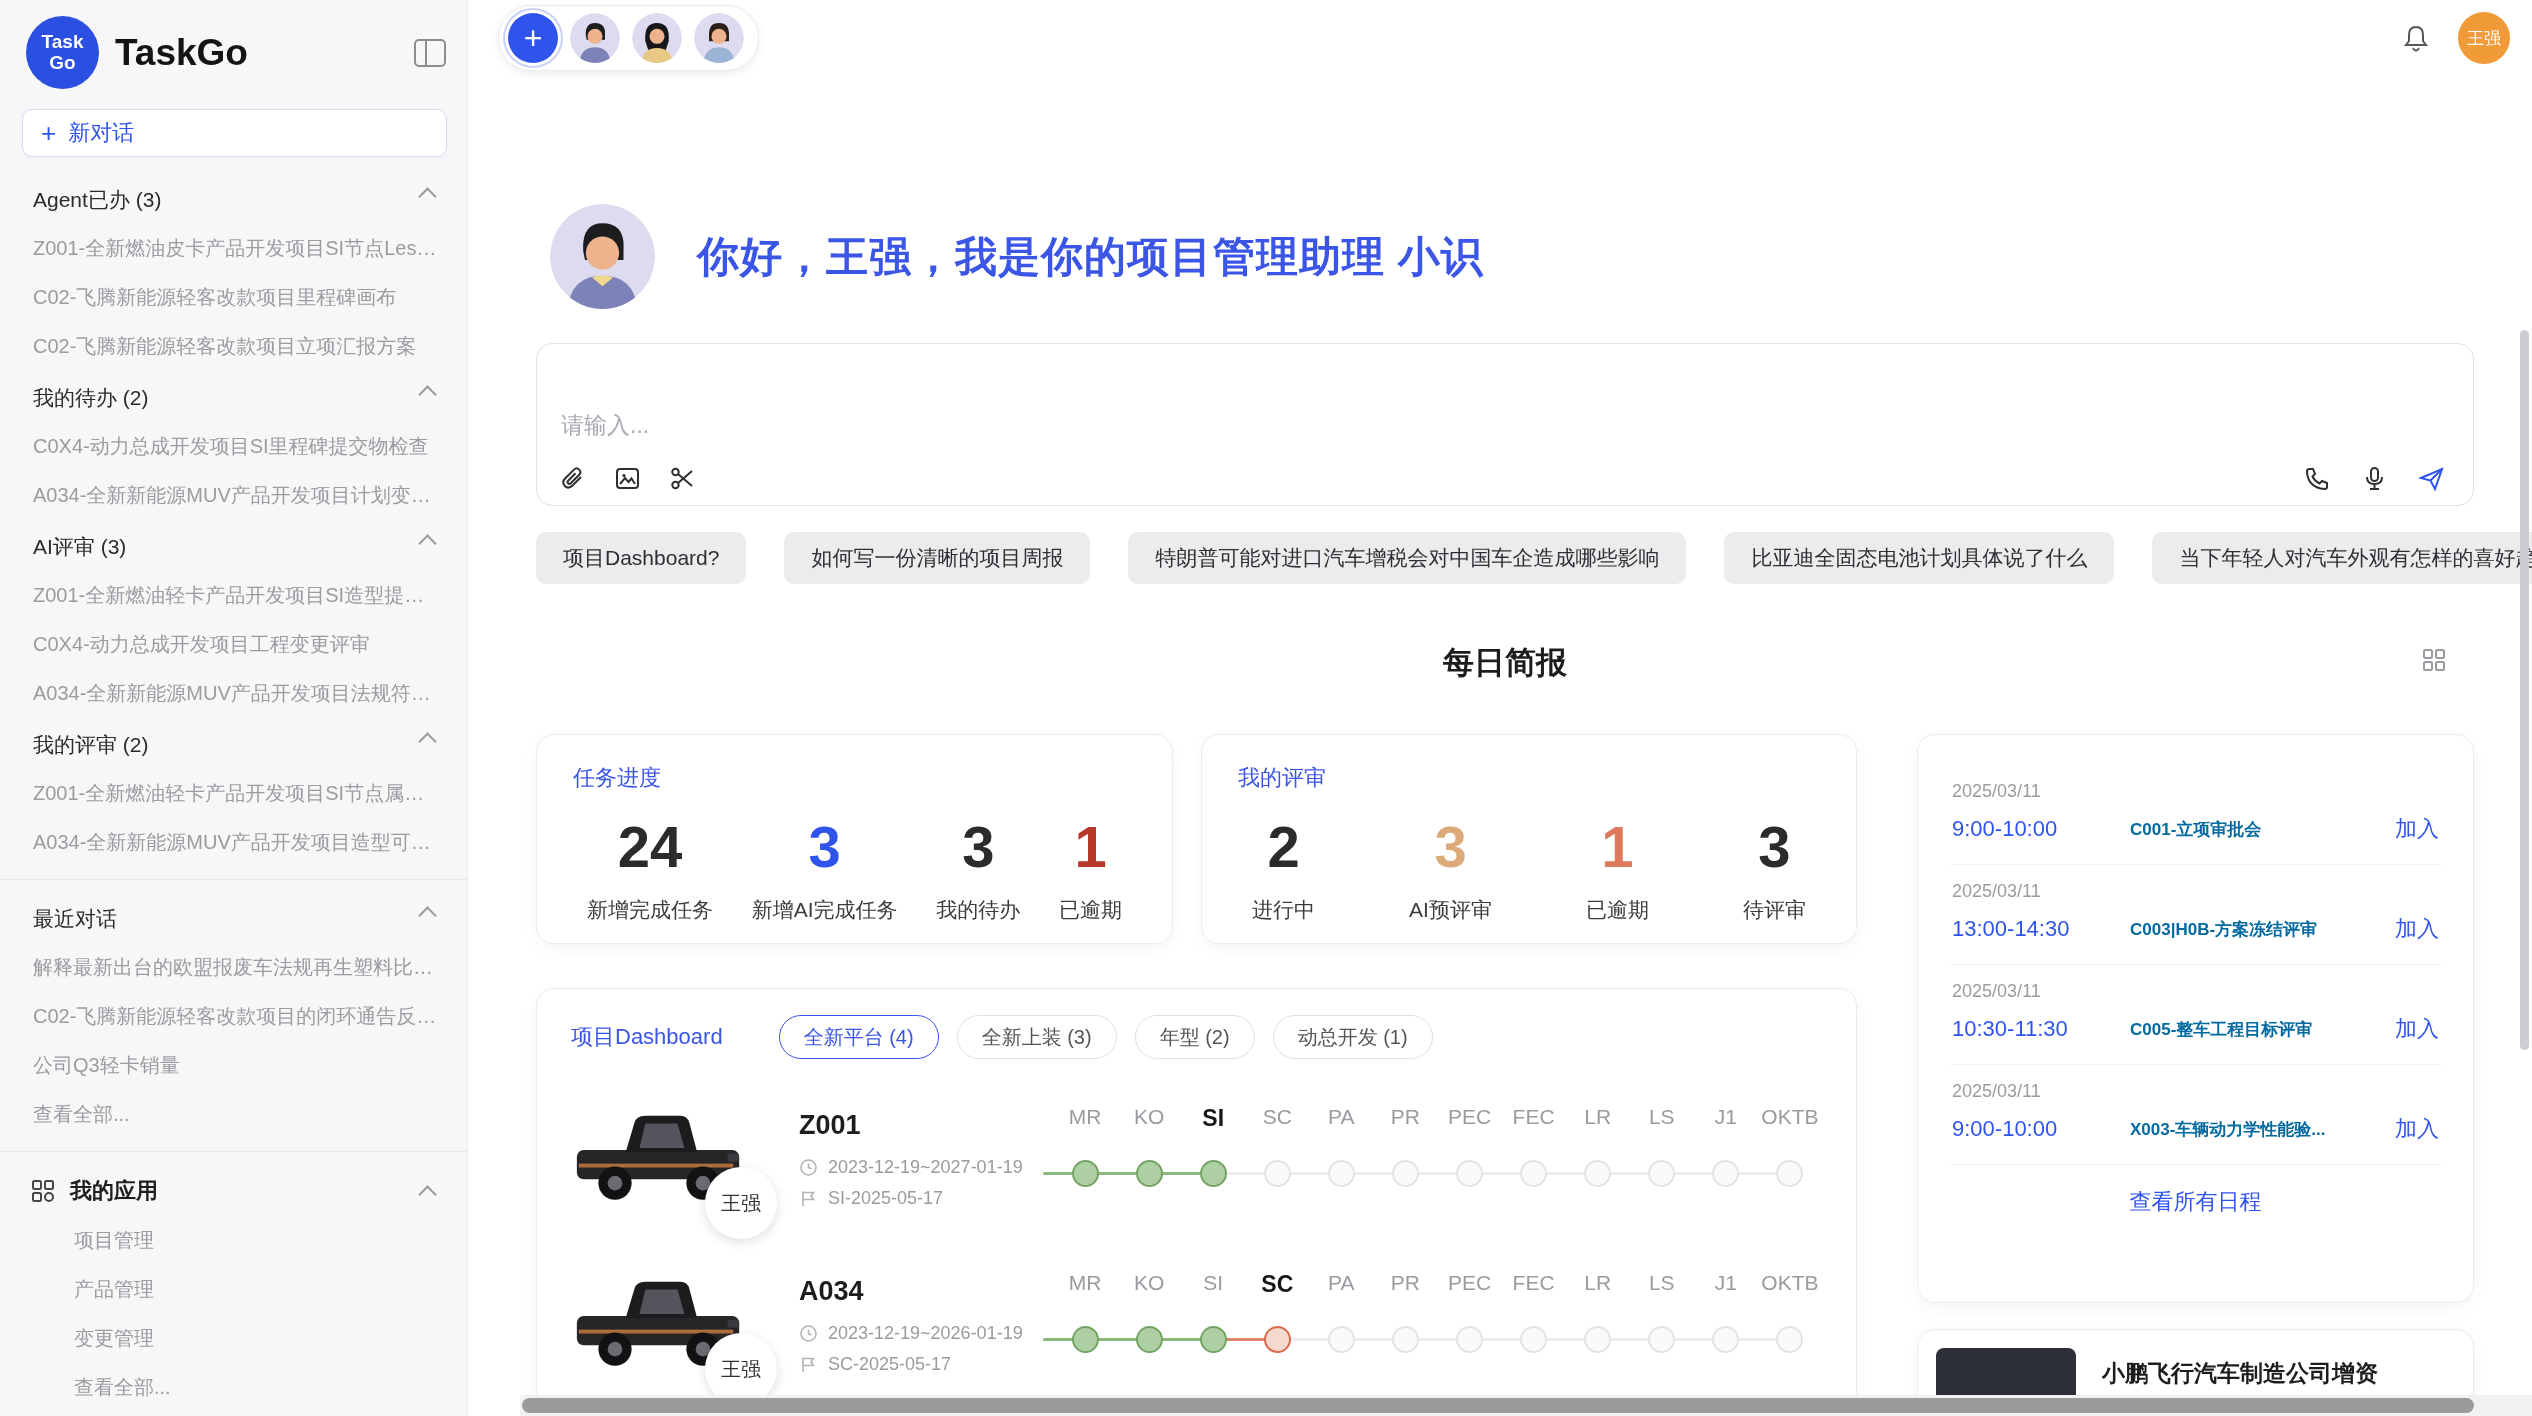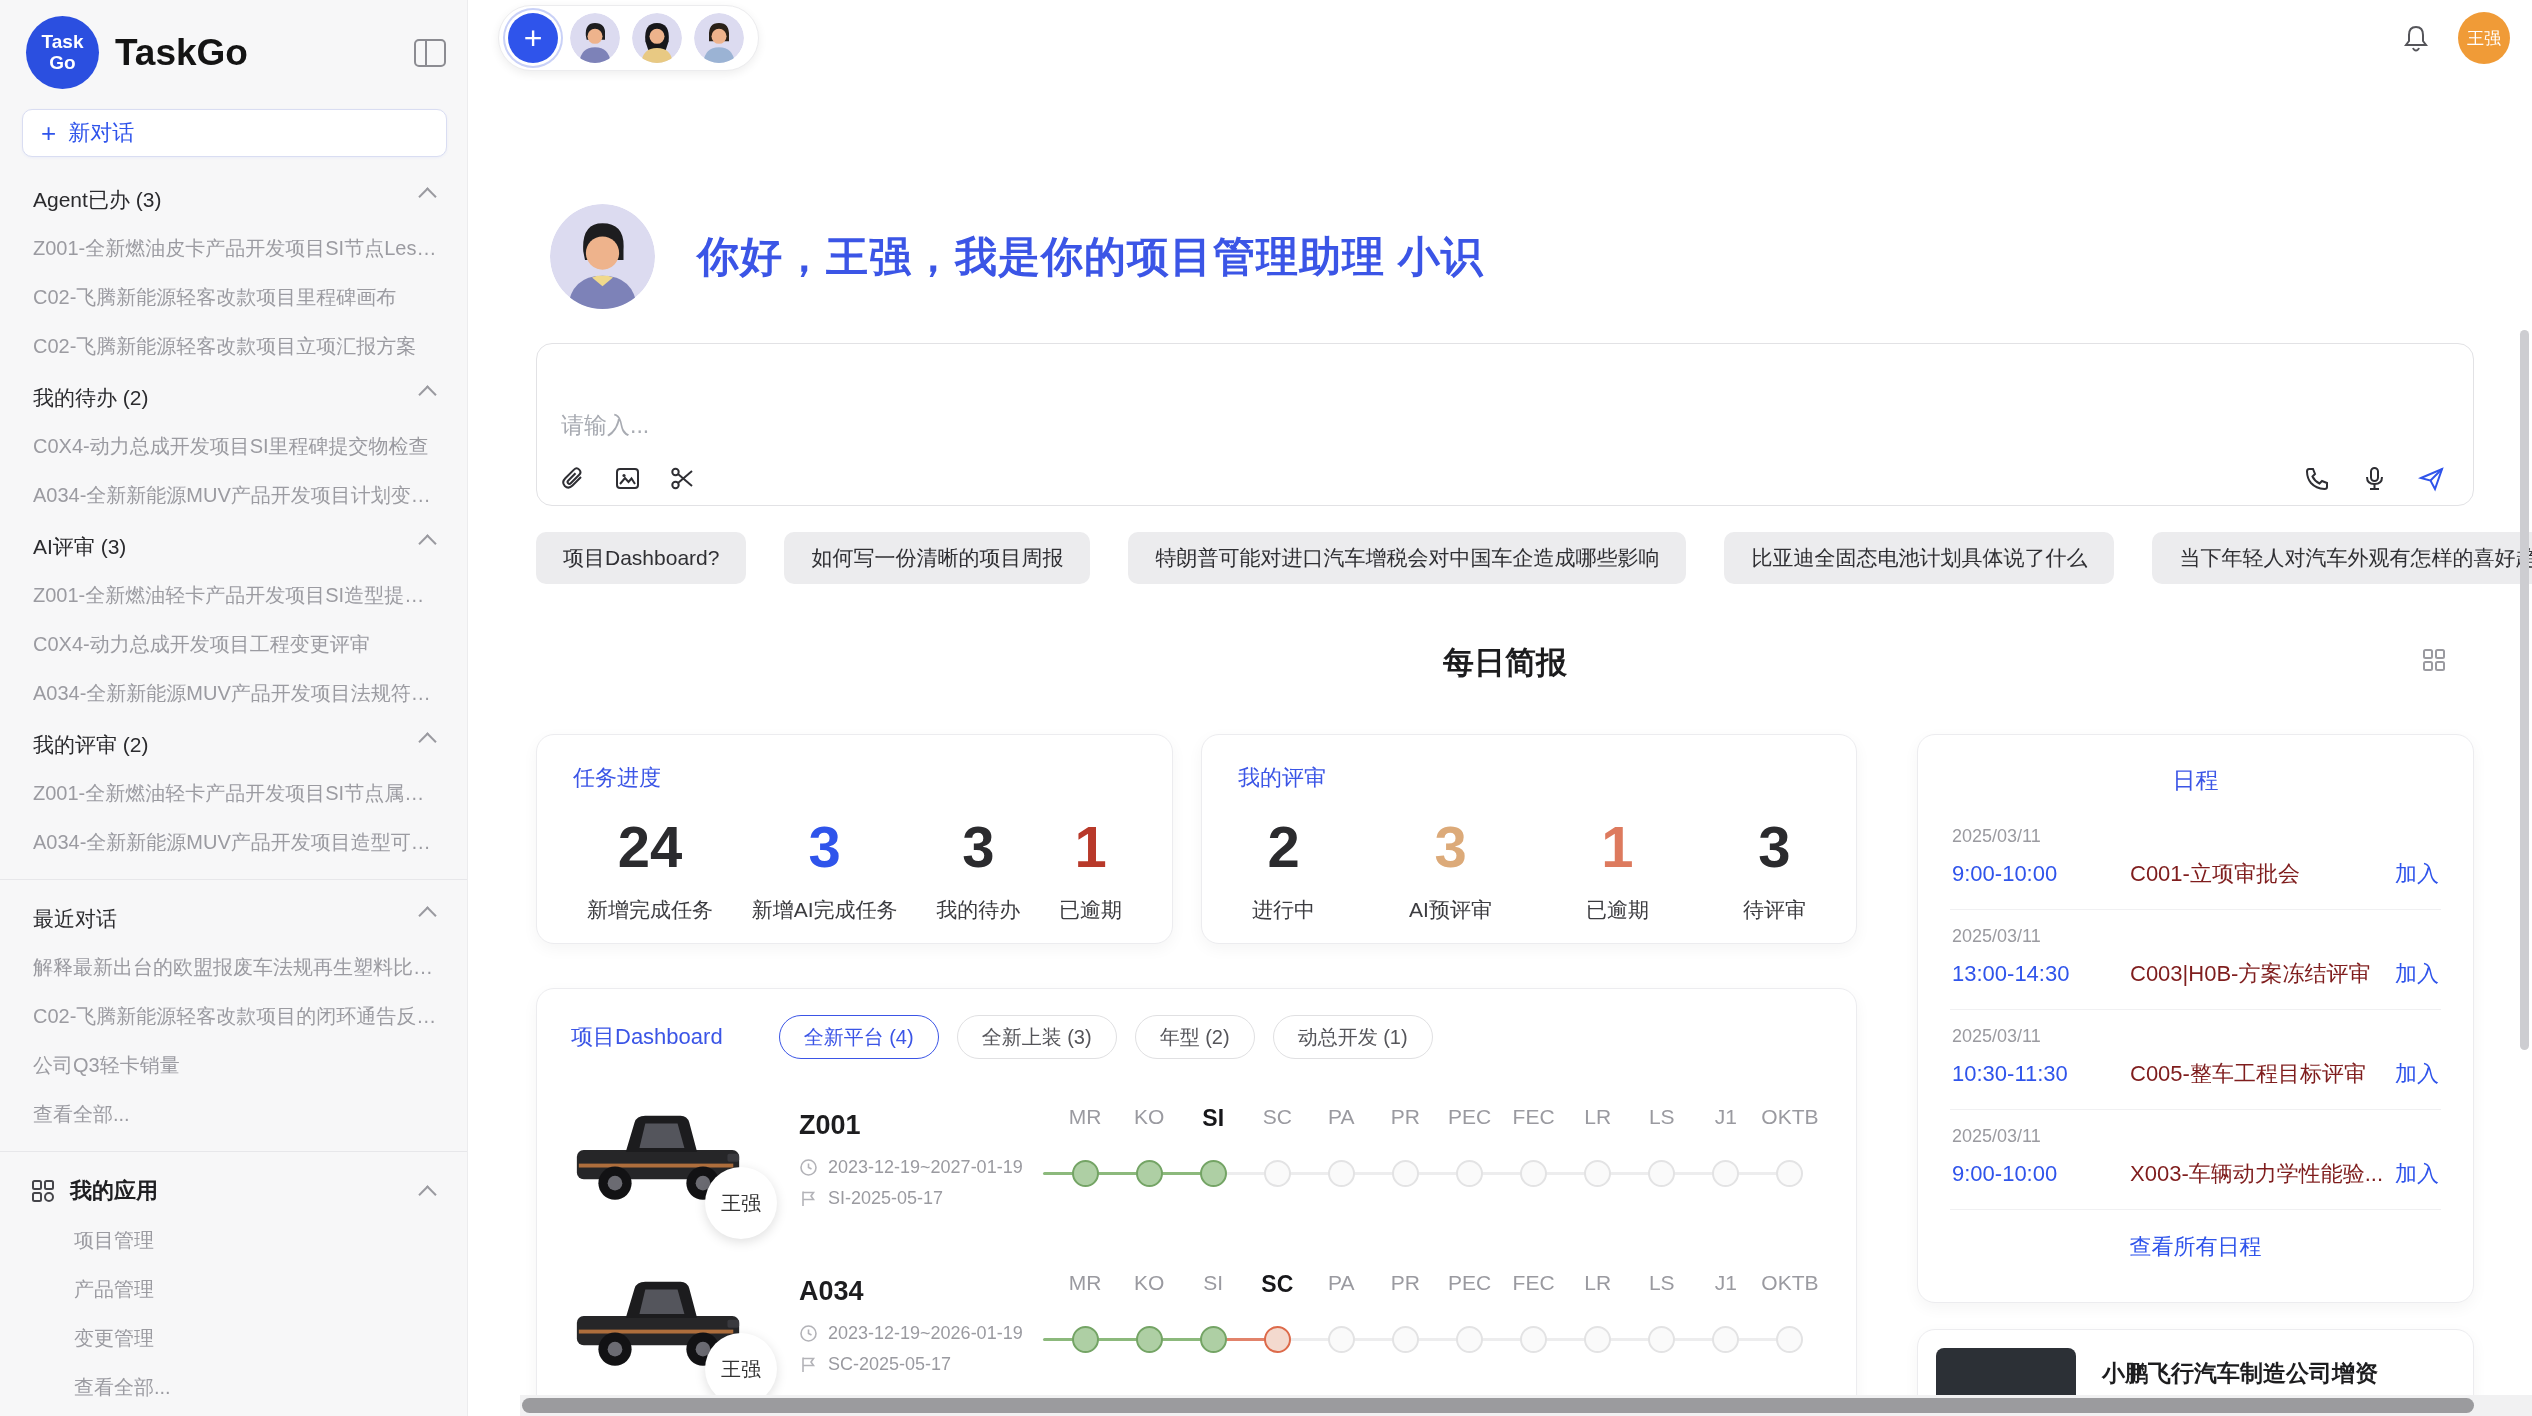--- a/index.html
+++ b/index.html
@@ -160,21 +160,21 @@
 
   .schedule-card {
     background:#fff; border:1px solid #ececef; border-radius:18px;
     box-shadow:0 5px 16px rgba(0,0,0,.045); height:569px; padding:30px 32px 0;
   }
   .sched-title { text-align:center; color:#3b55e6; font-size:23px; margin-bottom:14px; }
   .sched-item { padding:16px 2px 20px; border-bottom:1px solid #f0f0f2; }
   .s-date { color:#9a9aa0; font-size:18px; margin-bottom:12px; }
   .s-main { display:flex; align-items:center; }
   .s-time { color:#2f54eb; font-size:22px; width:168px; flex:none; }
-  .s-name { color:#7f1d1d; font-size:22px; flex:1; padding-left:10px; white-space:nowrap; overflow:hidden; }
+  .s-name { color:#0369a1; font-size:17px; flex:1; padding-left:10px; white-space:nowrap; overflow:hidden;font-weight:bold; }
   .s-join { color:#2f54eb; font-size:22px; cursor:pointer; flex:none; }
   .sched-footer { text-align:center; color:#2f54eb; font-size:22px; padding:22px 0; cursor:pointer; }
 
   .news-card {
     margin-top:26px; background:#fff; border:1px solid #ececef; border-radius:18px;
     box-shadow:0 5px 16px rgba(0,0,0,.045); padding:18px; display:flex; gap:26px; height:170px;
   }
   .news-thumb { width:140px; height:100px; border-radius:8px; overflow:hidden; flex:none; }
   .news-text { min-width:0; }
   .news-title { font-size:23px; font-weight:700; color:#1d1d1f; margin:10px 0 16px; }
@@ -660,21 +660,20 @@
                 </div>
               </div>
             </div>
         </div>
 
       </div>
     </div>
 
     <div class="right-col">
       <div class="schedule-card">
-        <div class="sched-title">日程</div>
         <div>
 
             <div class="sched-item">
               <div class="s-date">2025/03/11</div>
               <div class="s-main">
                 <span class="s-time">9:00-10:00</span>
                 <span class="s-name">C001-立项审批会</span>
                 <span class="s-join">加入</span>
               </div>
             </div>

